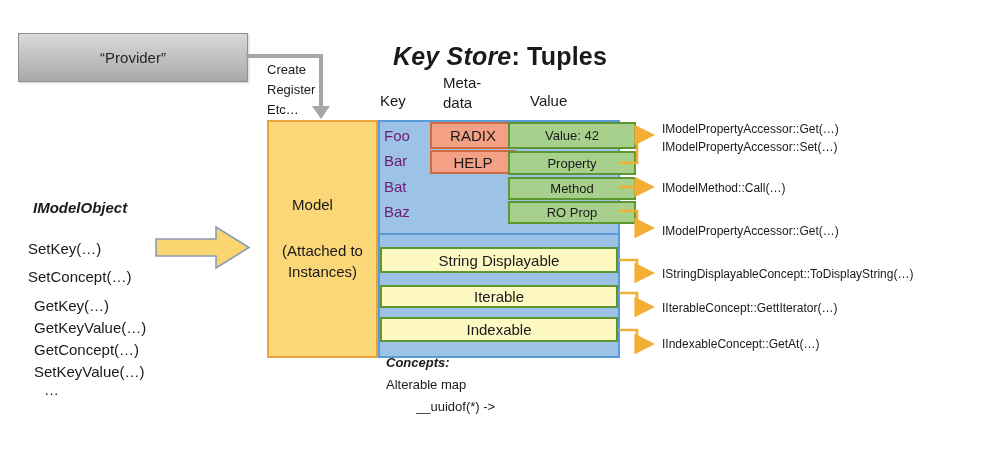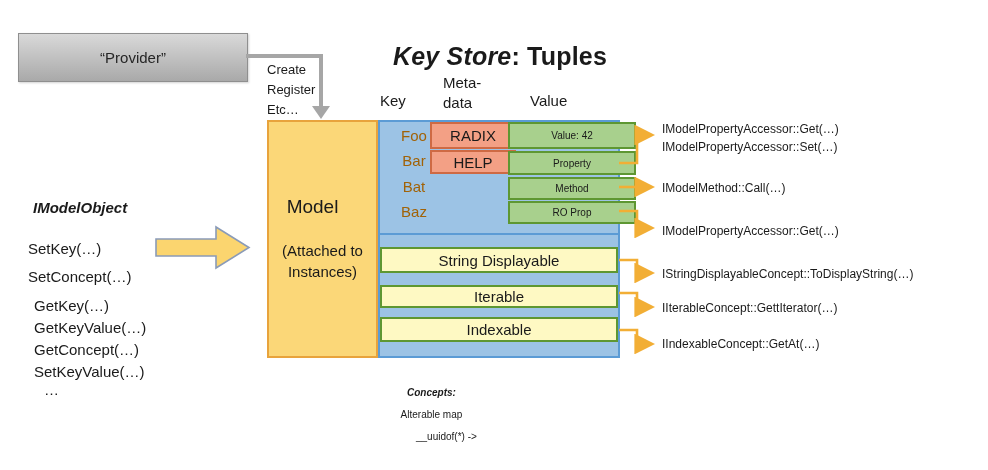--- a/index.html
+++ b/index.html
@@ -36,59 +36,59 @@
   .hdr{font-size:15px;}
   .hdr-key{left:380px;top:92px;}
   .hdr-meta{left:443px;top:73px;line-height:20px;}
   .hdr-value{left:530px;top:92px;}
 
   
   .model-box{
     left:267px;top:120px;width:111px;height:238px;box-sizing:border-box;
     background:#fbd778;border:2px solid #e8a33c;
   }
-  .model-title{left:267px;top:196px;width:91px;text-align:center;font-size:19px;}
+  .model-title{left:267px;top:196px;width:91px;text-align:center;font-size:15px;}
   .model-sub{left:267px;top:240px;width:111px;text-align:center;font-size:15px;line-height:21px;}
 
   
   .store-box{
     left:378px;top:120px;width:242px;height:238px;box-sizing:border-box;
     background:#9cc3e5;border:2px solid #5b9bd5;
   }
   .store-sep{left:378px;top:233px;width:242px;height:2px;background:#5b9bd5;}
-  .key-label{left:384px;width:60px;color:#a16207;font-size:15px;text-align:center;}
+  .key-label{left:384px;width:60px;color:#701a75;font-size:15px;}
 
   
   .meta-cell{
     left:430px;width:86px;box-sizing:border-box;
     background:#f3a085;border:2px solid #ce6a44;
     display:flex;align-items:center;justify-content:center;font-size:15px;
   }
   
   .val-cell{
     left:508px;width:128px;box-sizing:border-box;
     background:#a8d08d;border:2px solid #5e9732;
-    display:flex;align-items:center;justify-content:center;font-size:10px;
+    display:flex;align-items:center;justify-content:center;font-size:13px;
   }
   
   .concept-bar{
     left:380px;width:238px;box-sizing:border-box;
     background:#fef9c3;border:2px solid #5e9732;
     display:flex;align-items:center;justify-content:center;font-size:15px;
   }
 
   
   .imodel-heading{left:33px;top:199px;font-size:15px;font-weight:bold;font-style:italic;}
   .member{font-size:15px;}
 
   
   .api-label{left:662px;font-size:12px;white-space:nowrap;}
 
   
-  .concepts-note{left:386px;top:382px;font-size:10px;line-height:22px;text-align:center;}
+  .concepts-note{left:386px;top:352px;font-size:13px;line-height:22px;}
   .concepts-note .h{font-weight:bold;font-style:italic;}
   .indent1{padding-left:30px;}
   .indent2{padding-left:27px;}
 
   svg{display:block;}
 </style>
 </head>
 <body>
 
 <div class="canvas">

